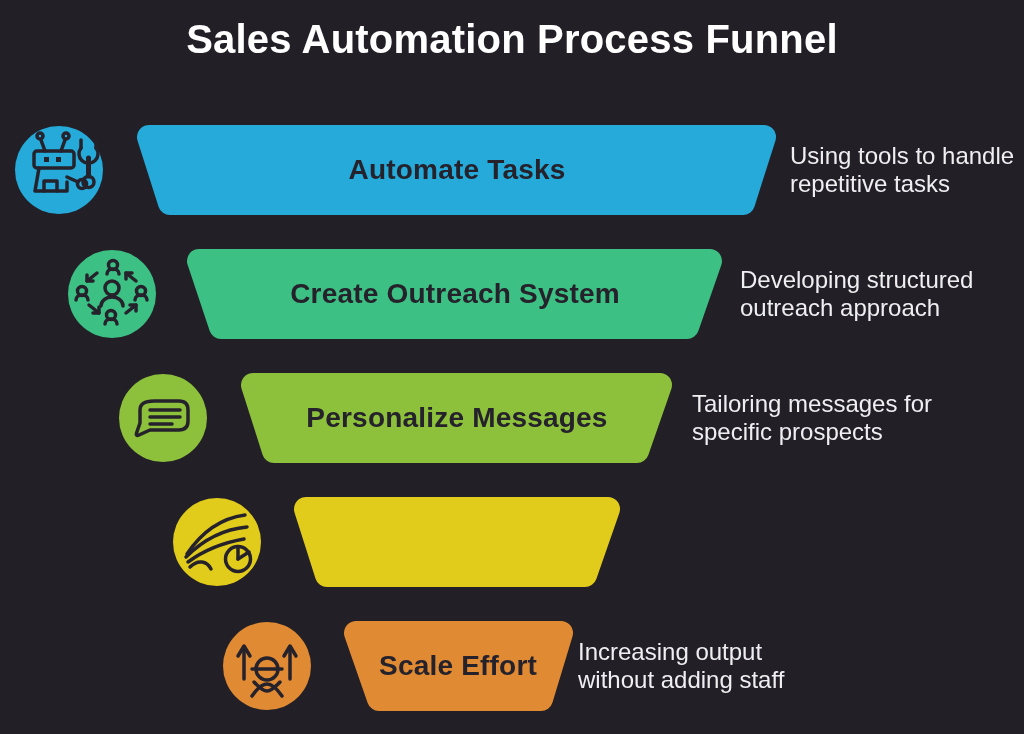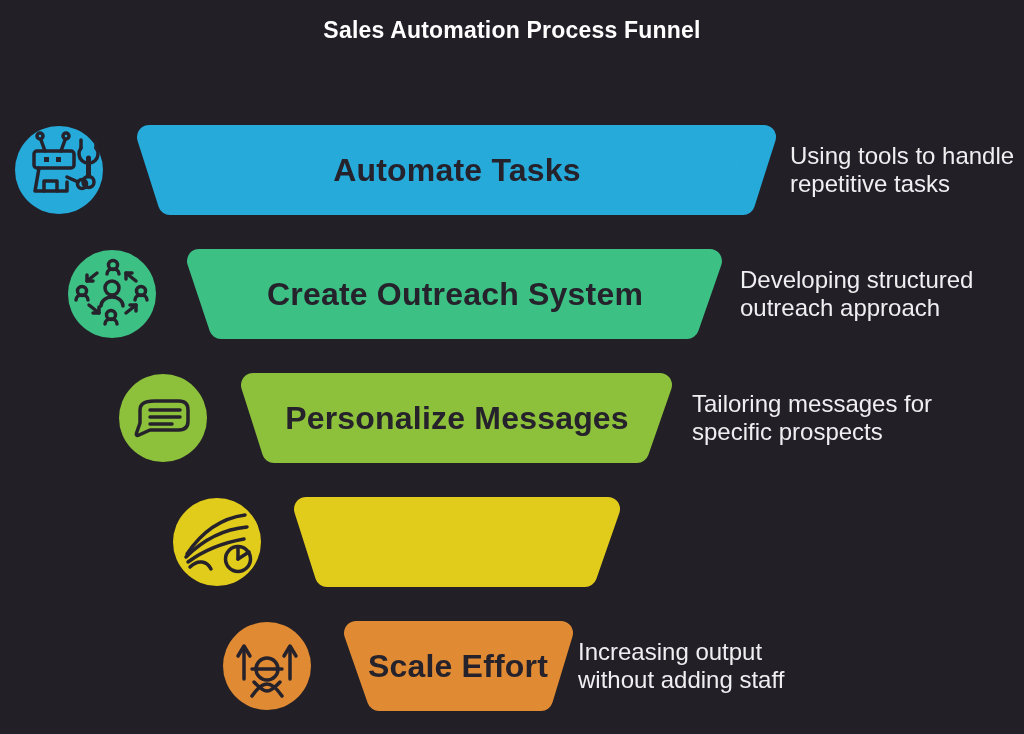--- a/index.html
+++ b/index.html
@@ -3,26 +3,26 @@
 <meta charset="utf-8">
 <style>
   html,body{margin:0;padding:0;background:#141218;}
   .canvas{
     position:relative;width:1024px;height:734px;overflow:hidden;
     background:var(--background,#221F27);
     font-family:"Liberation Sans",sans-serif;
   }
   .title{
     position:absolute;top:17px;left:0;width:100%;text-align:center;
-    color:var(--title,#fff);font-size:23px;font-weight:800;letter-spacing:.2px;
+    color:var(--title,#fff);font-size:40px;font-weight:800;letter-spacing:.2px;
   }
   svg.funnel{position:absolute;left:0;top:0;}
   .stage-label{
     position:absolute;transform:translate(-50%,-50%);
-    font-size:32px;font-weight:700;color:var(--stage-label,#25222C);
+    font-size:28px;font-weight:700;color:var(--stage-label,#25222C);
     white-space:nowrap;letter-spacing:.2px;
   }
   .desc{
     position:absolute;font-size:24px;line-height:28px;
     color:var(--description,#EFEFF1);white-space:nowrap;
   }
   .icon-stroke{stroke:var(--icon-stroke,#25222C);fill:none;stroke-width:3.5;stroke-linecap:round;stroke-linejoin:round;}
   .icon-stroke-thick{stroke:var(--icon-stroke,#25222C);fill:none;stroke-width:5;stroke-linecap:round;}
   .icon-fill{fill:var(--icon-stroke,#25222C);stroke:none;}
 </style>

